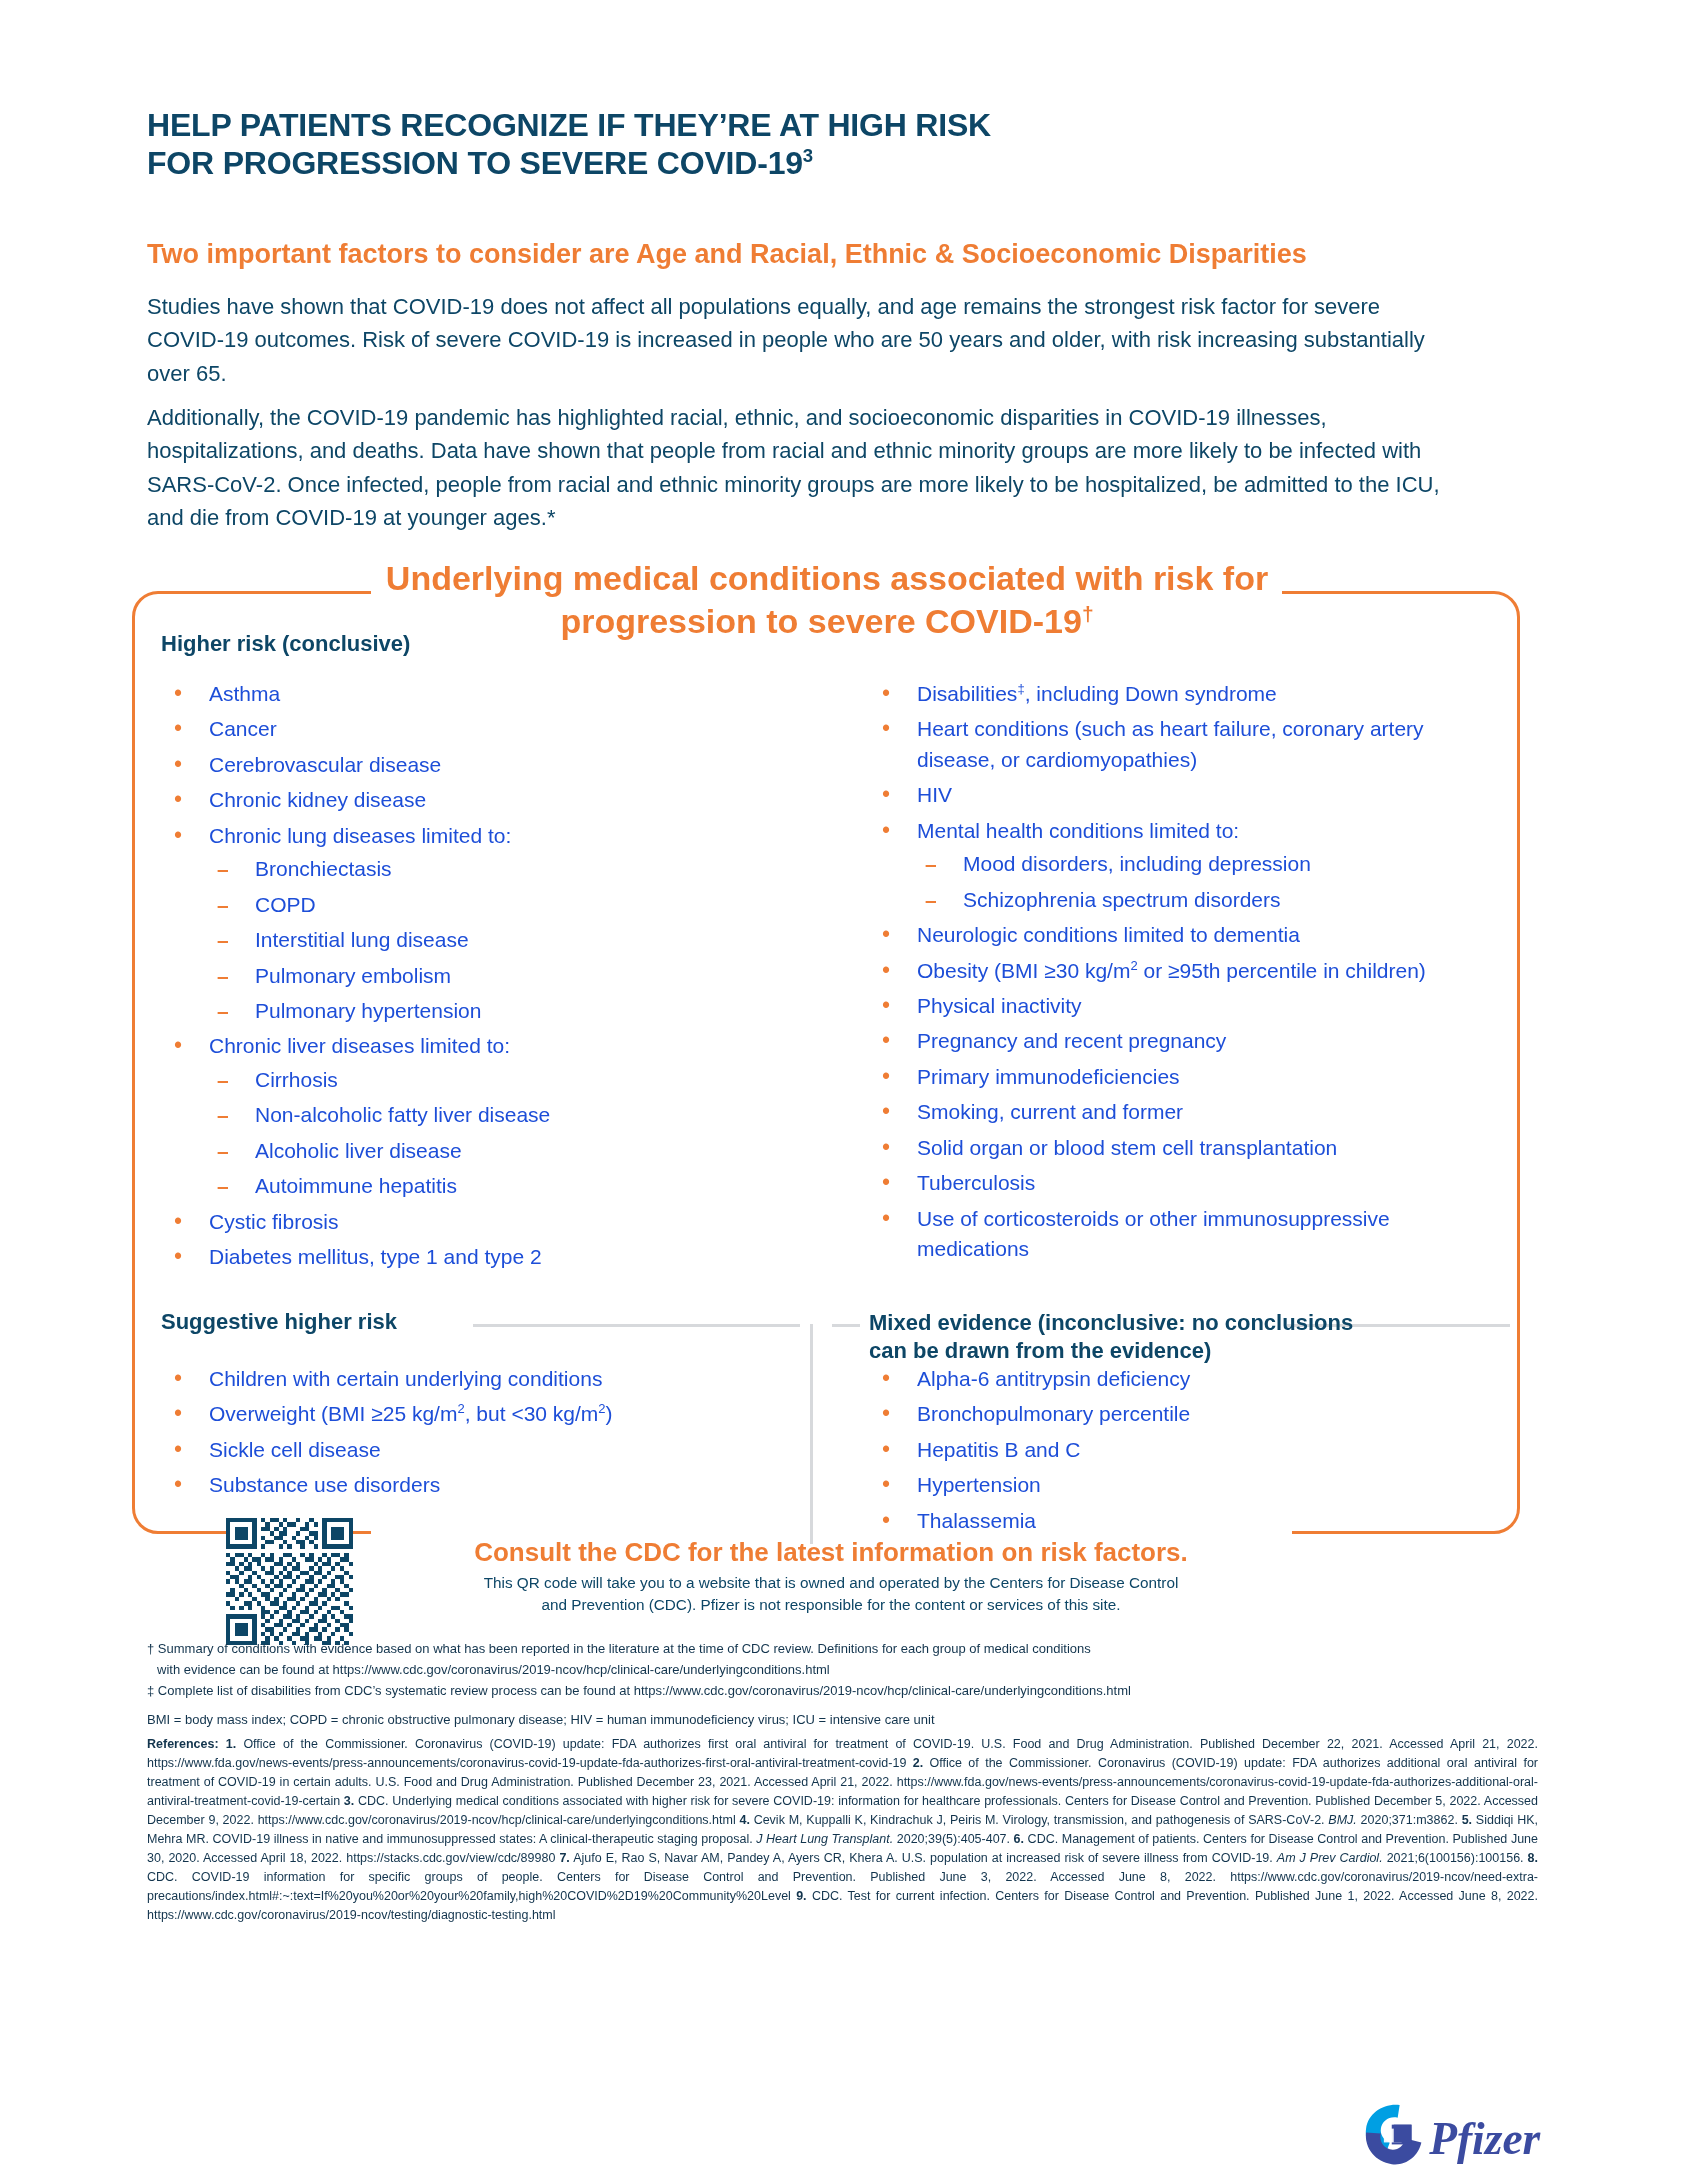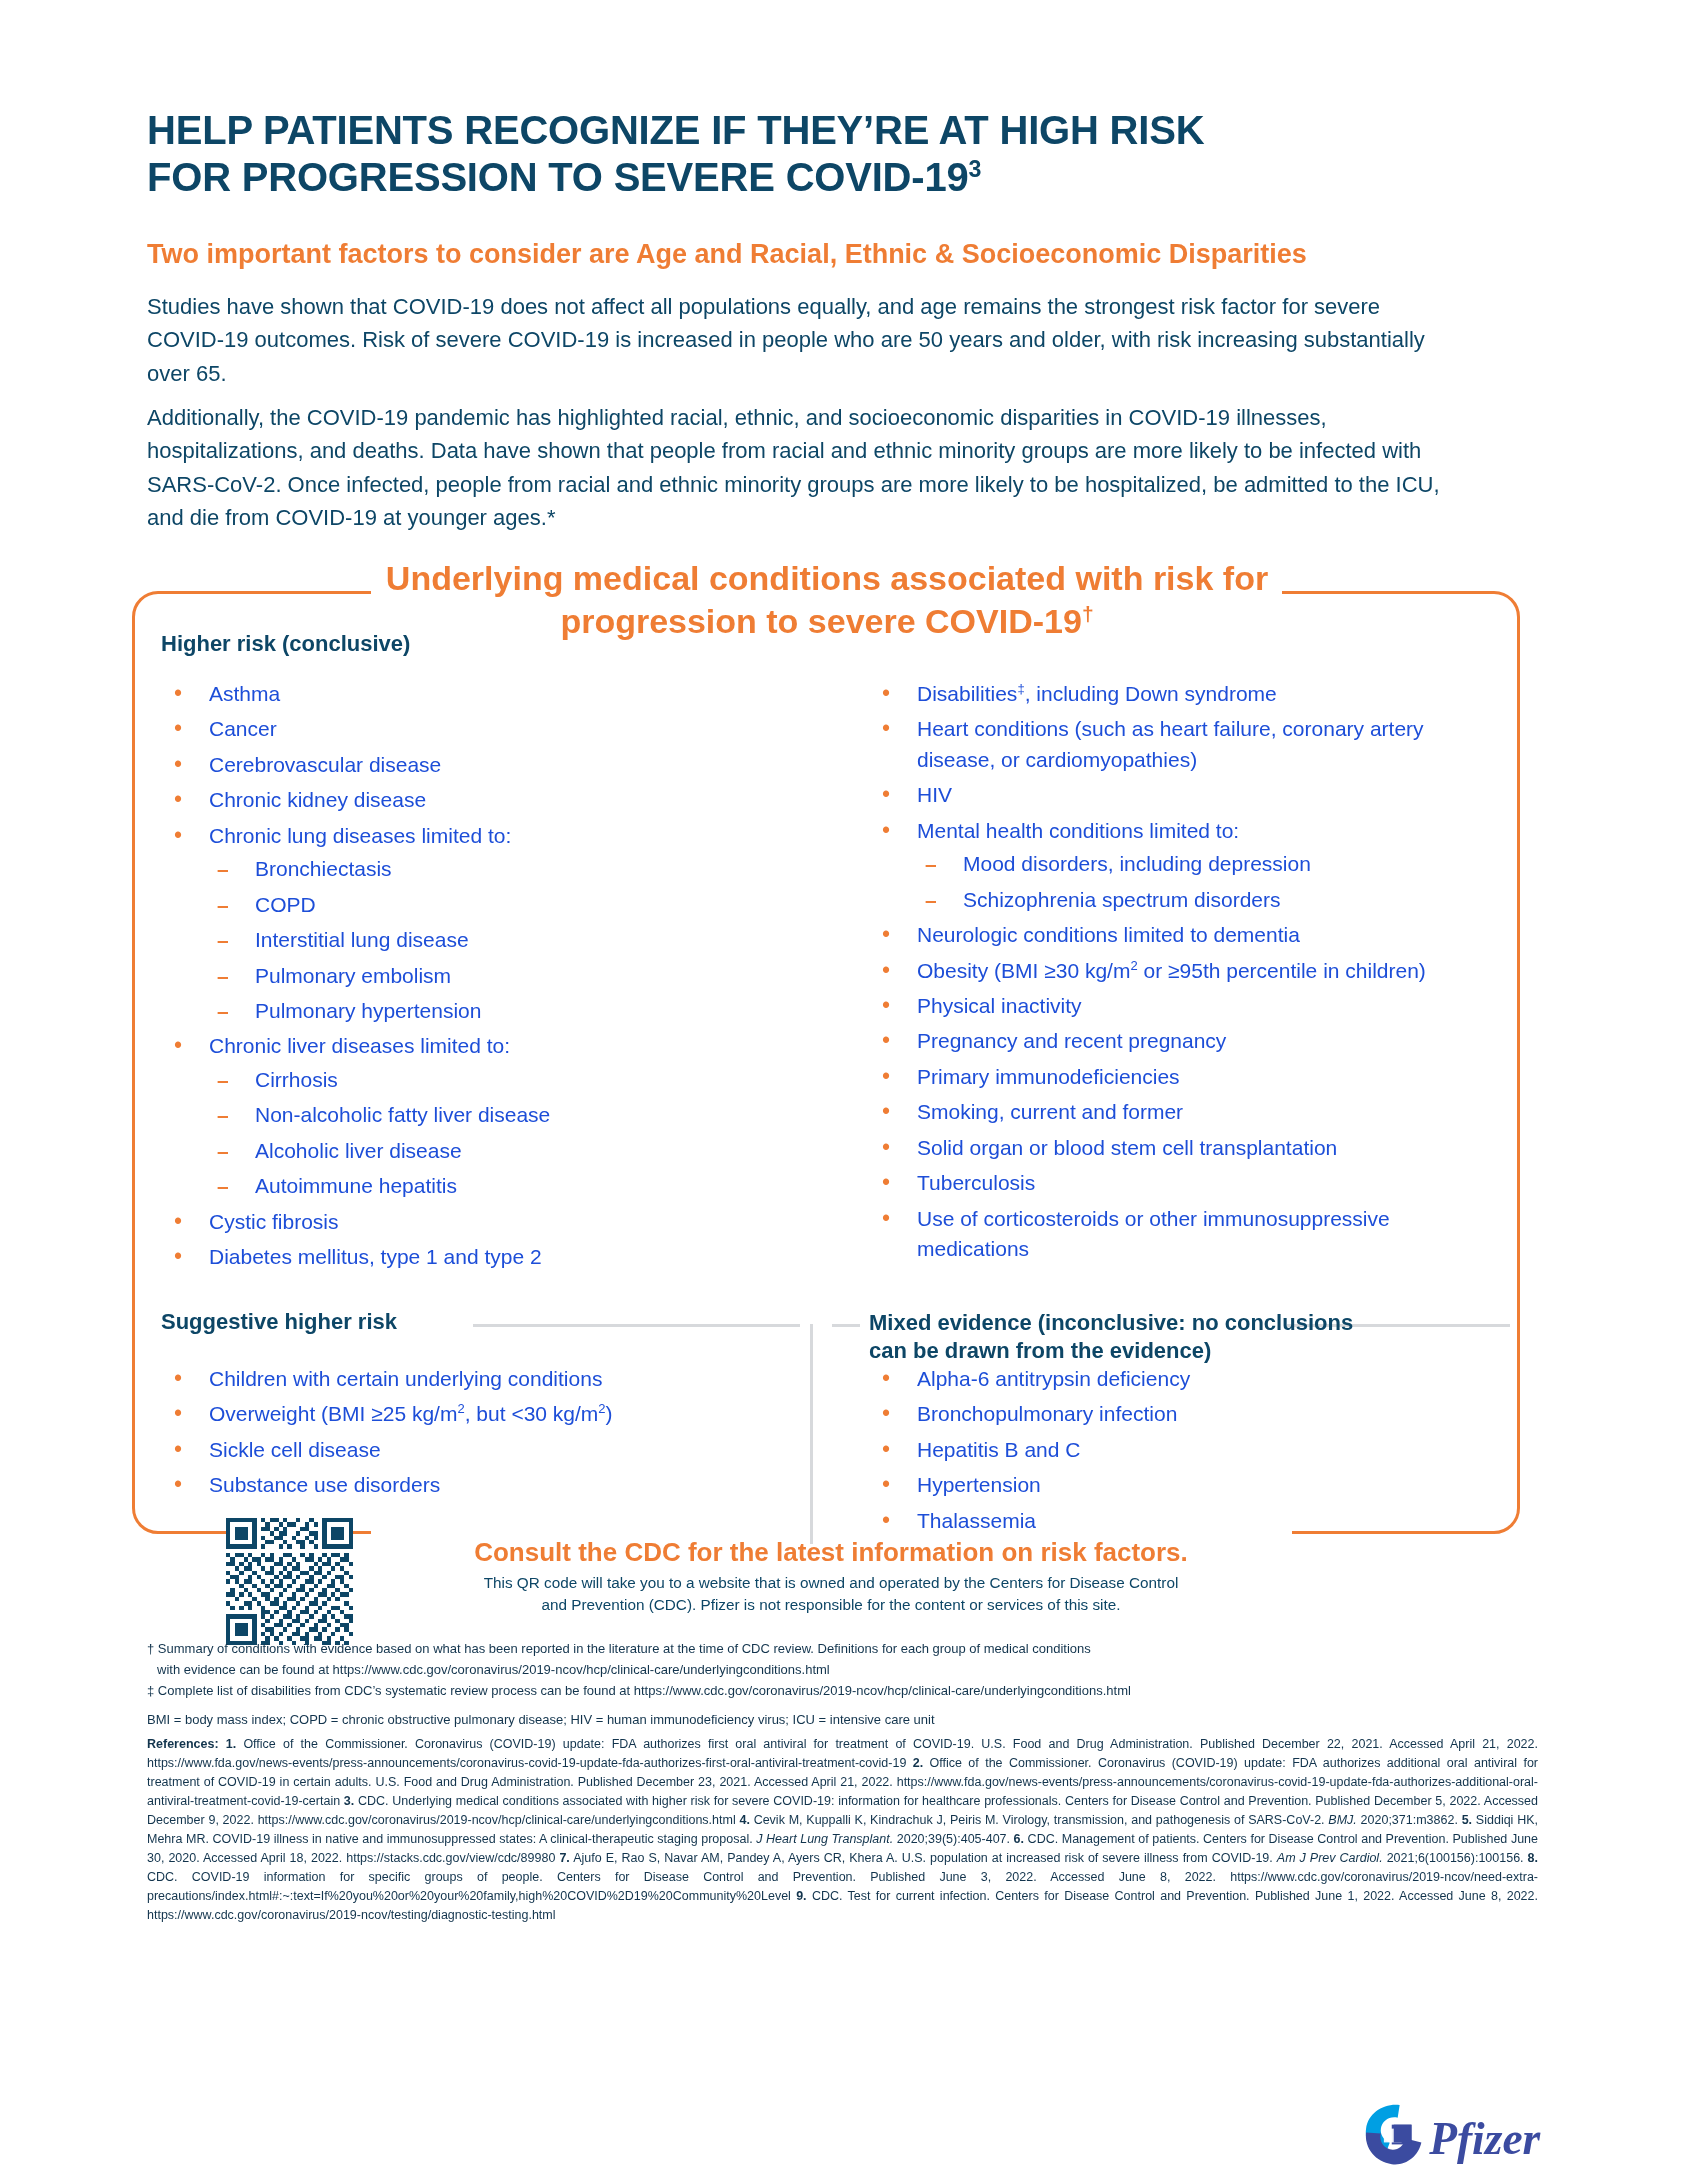--- a/index.html
+++ b/index.html
@@ -1,20 +1,20 @@
 <!DOCTYPE html>
 <html><head>
 <meta charset="utf-8">
 <style>
   html,body{margin:0;padding:0;background:#fff;}
   body{width:1683px;height:2178px;font-family:"Liberation Sans",sans-serif;color:#0d4666;-webkit-font-smoothing:antialiased;}
   .page{position:relative;width:1683px;height:2178px;box-sizing:border-box;padding:0;}
 
   
-  .headline{position:absolute;left:147px;top:107px;width:1287px;font-size:40px;line-height:1.18;font-weight:bold;color:#0d4666;letter-spacing:-0.2px;}
+  .headline{position:absolute;left:147px;top:107px;width:1287px;font-size:32px;line-height:1.18;font-weight:bold;color:#0d4666;letter-spacing:-0.2px;}
   .headline sup{font-size:.58em;vertical-align:super;font-weight:bold;}
   .subhead{position:absolute;left:147px;top:238px;width:1376px;font-size:27px;font-weight:bold;color:#ef7d34;line-height:1.2;}
 
   .para{position:absolute;left:147px;width:1307px;font-size:22px;line-height:1.52;color:#0d4666;}
   .para1{top:290px;}
   .para2{top:401px;}
 
   
   .cond-box{position:absolute;left:132px;top:591px;width:1388px;height:943px;box-sizing:border-box;
     border:3px solid #ef7d34;border-radius:26px;}
@@ -157,21 +157,21 @@
         <li><span>Children with certain underlying conditions</span></li>
         <li><span>Overweight (BMI ≥25 kg/m<sup>2</sup>, but &lt;30 kg/m<sup>2</sup>)</span></li>
         <li><span>Sickle cell disease</span></li>
         <li><span>Substance use disorders</span></li>
       </ul>
   </div>
 
   <div class="col col-right2">
     <ul class="lvl1" id="mix-list">
         <li><span>Alpha-6 antitrypsin deficiency</span></li>
-        <li><span>Bronchopulmonary infection</span></li>
+        <li><span>Bronchopulmonary percentile</span></li>
         <li><span>Hepatitis B and C</span></li>
         <li><span>Hypertension</span></li>
         <li><span>Thalassemia</span></li>
       </ul>
   </div>
 
   <div class="qr">
     <svg viewBox="0 0 29 29" width="127" height="127" shape-rendering="crispEdges" aria-hidden="true">
       <rect width="29" height="29" fill="#ffffff"></rect>
       <g fill="#0d4666">

